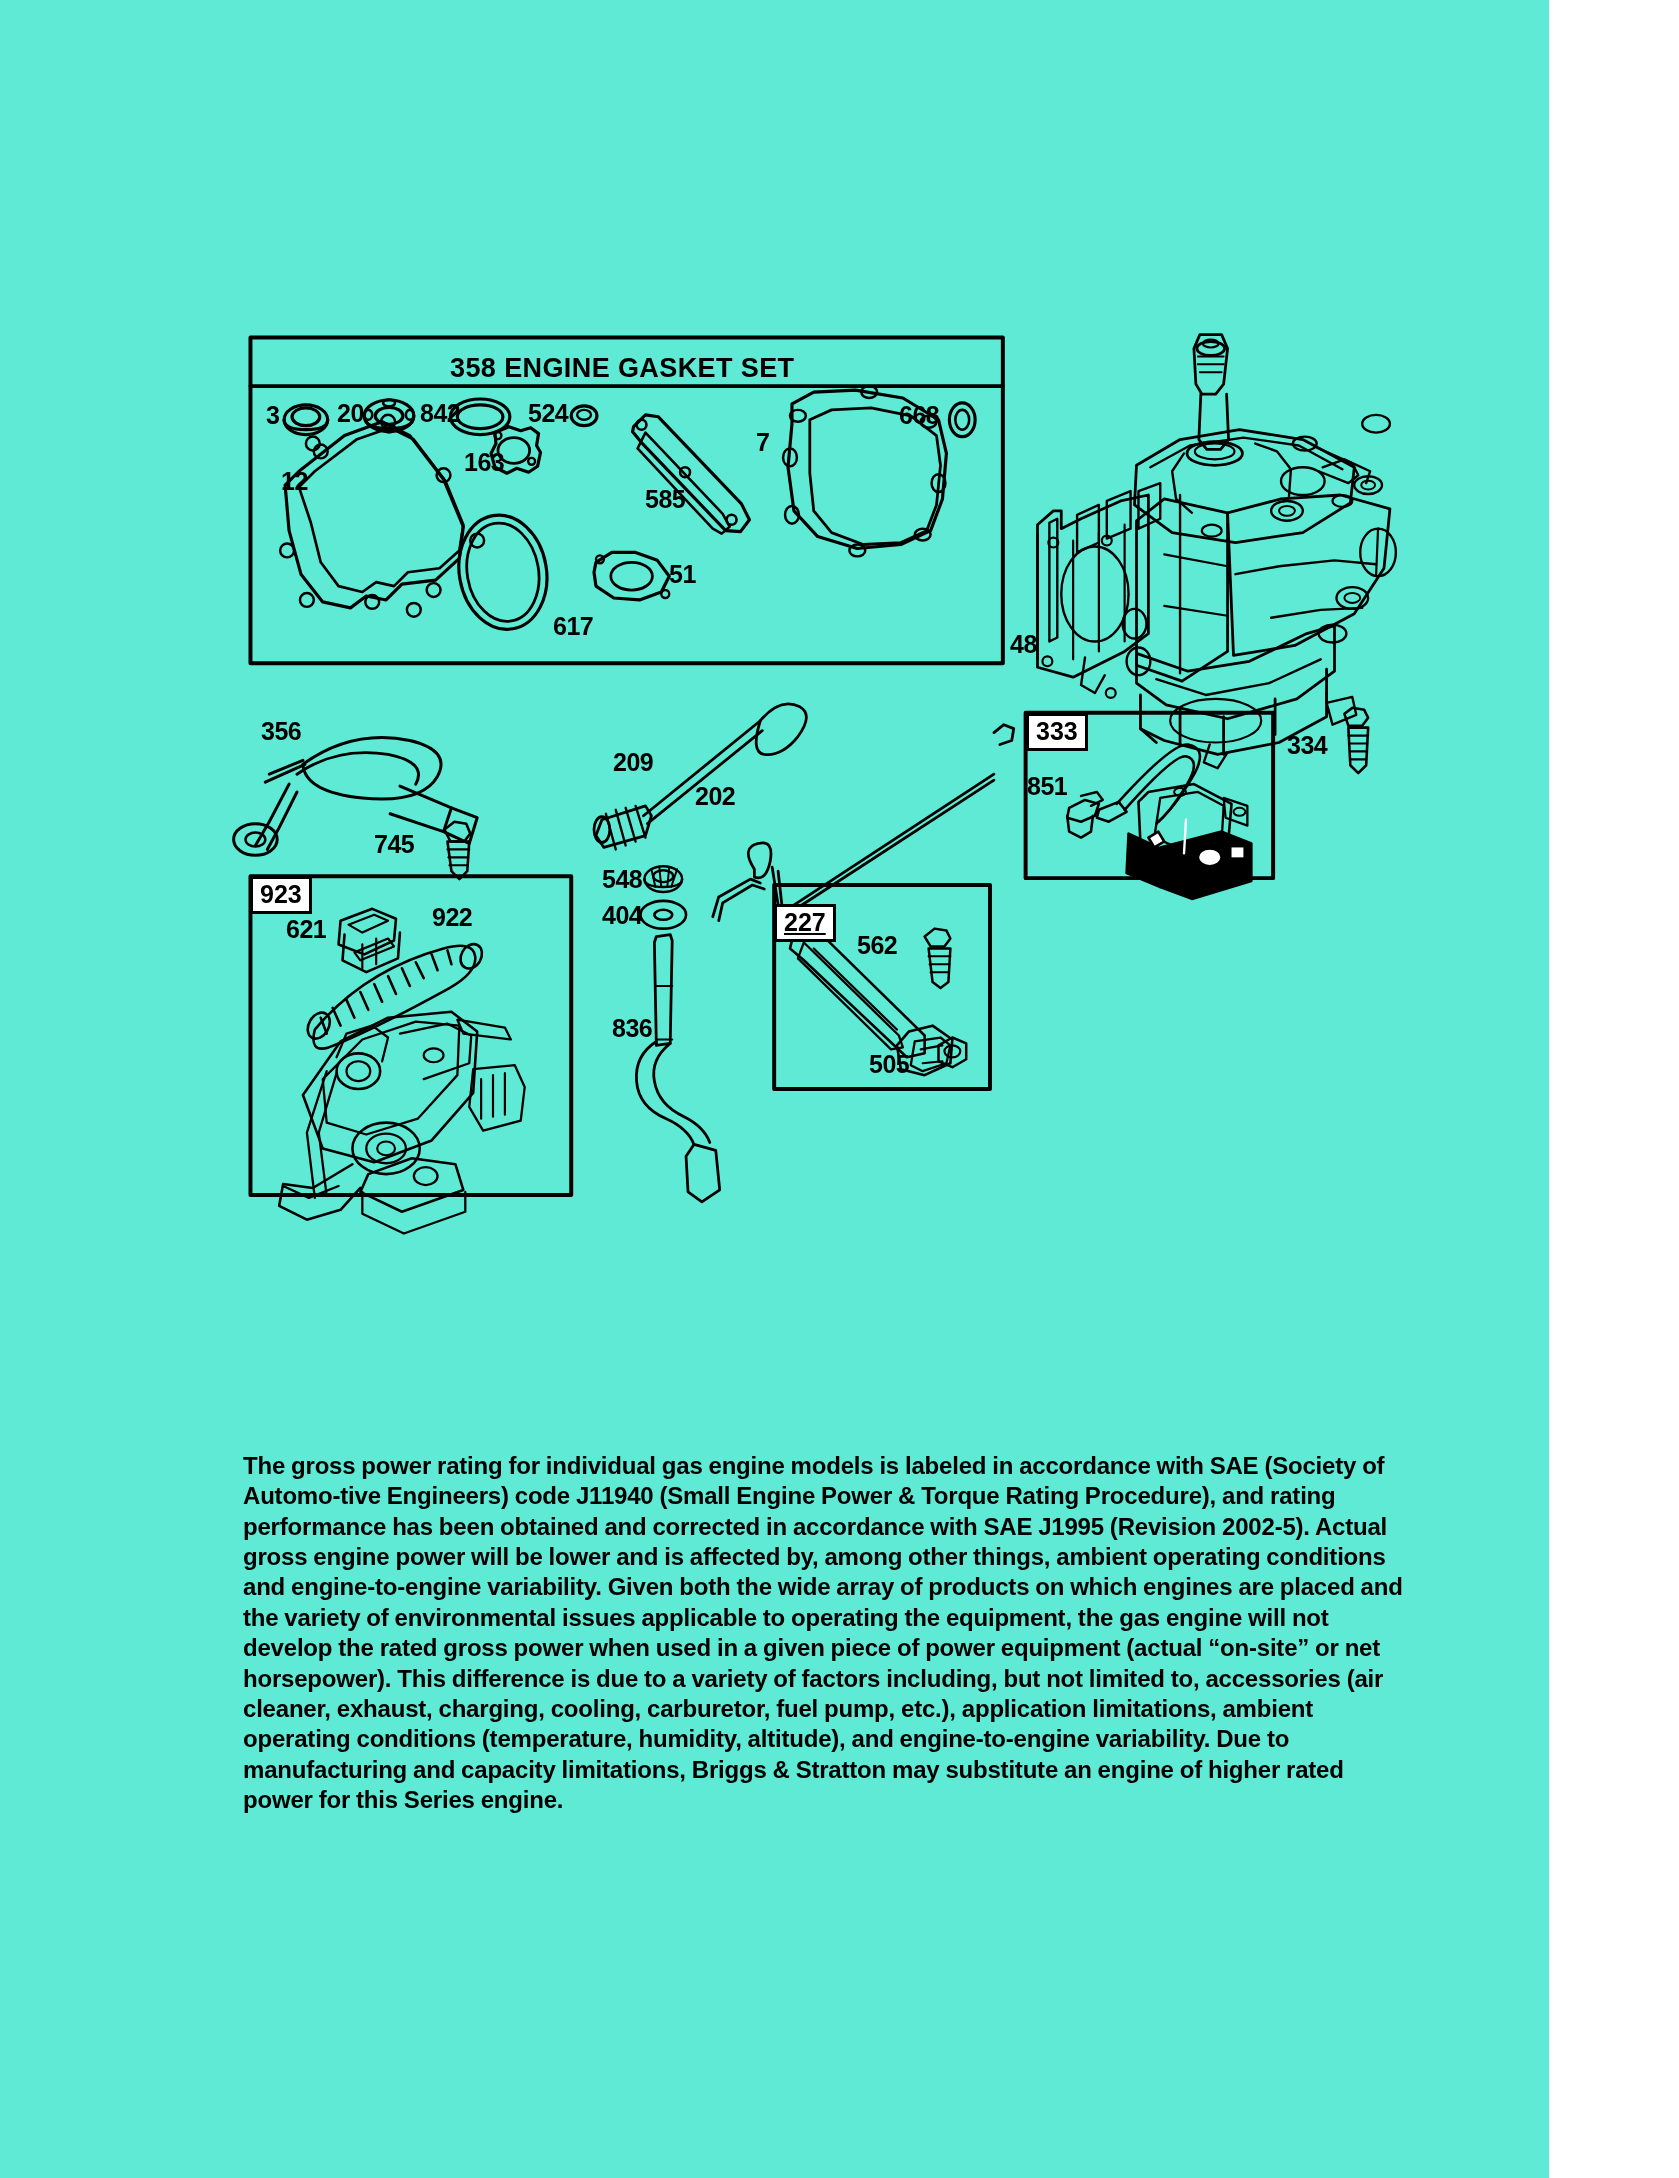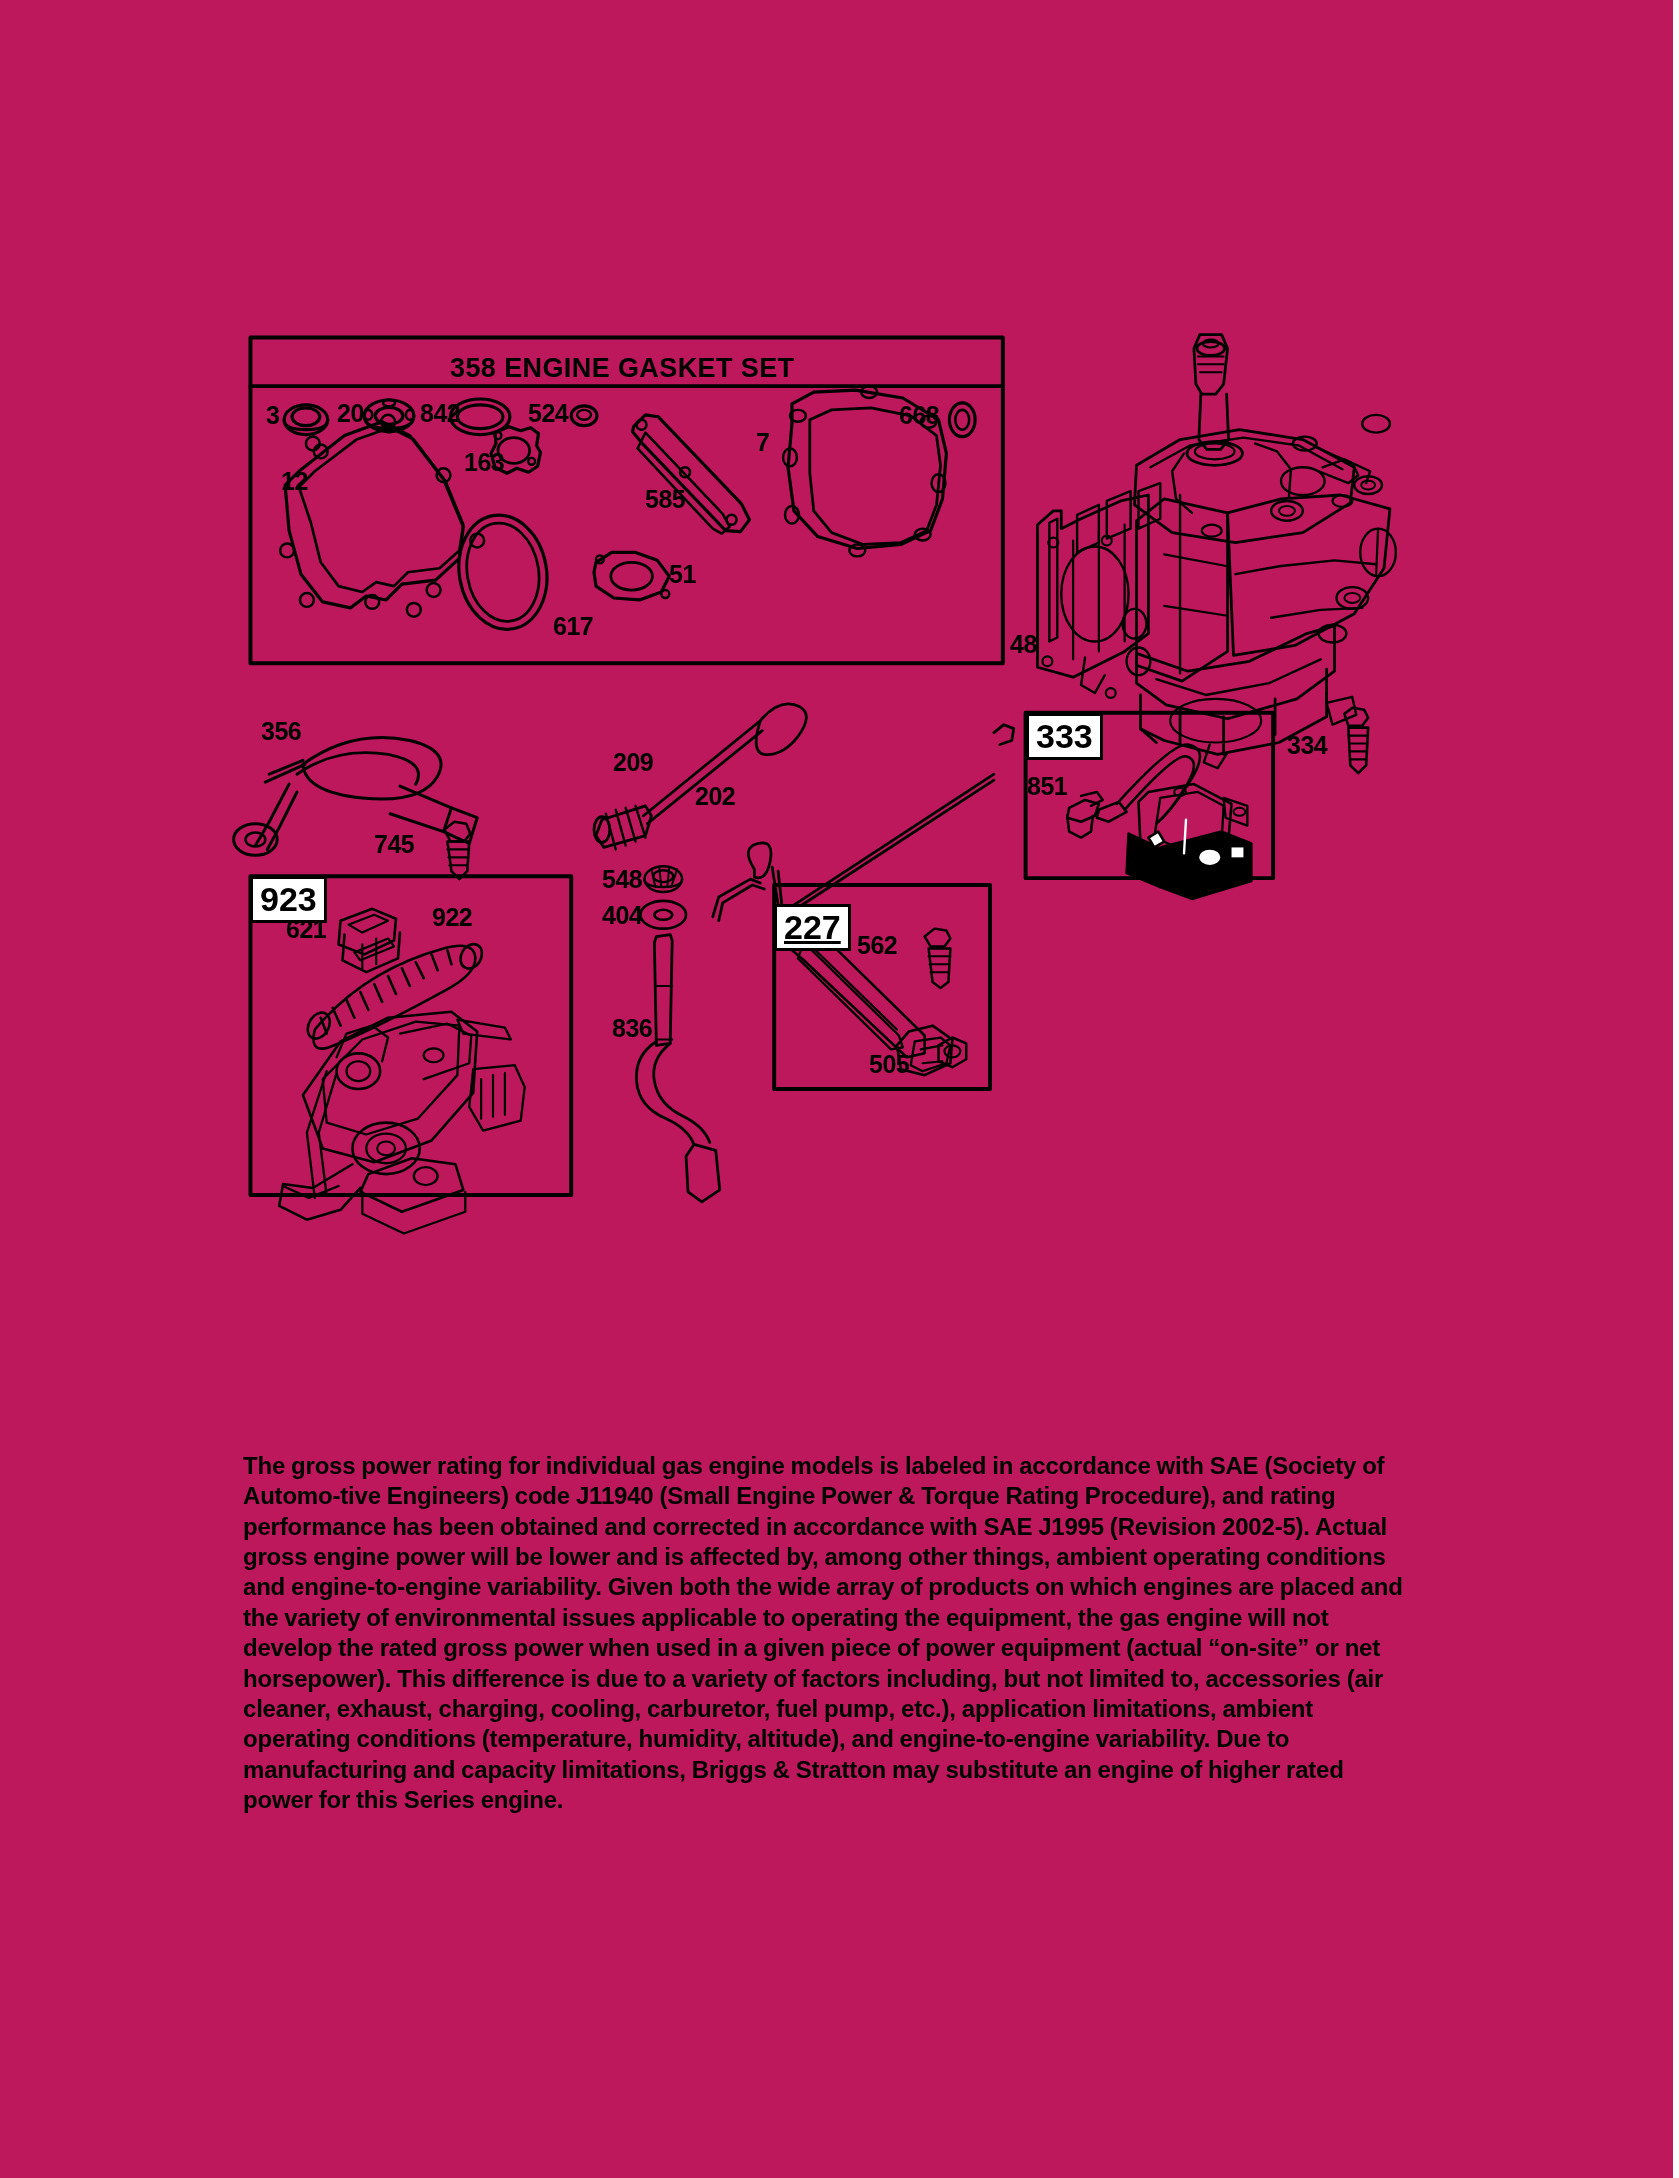--- a/index.html
+++ b/index.html
@@ -12,23 +12,23 @@
     height: 2178px;
     position: relative;
     font-family: "Liberation Sans", sans-serif;
     color: #000000;
     overflow: hidden;
   }
 
   #page {
     position: absolute;
     left: 0; top: 0;
-    width: 1673px;
+    width: 1549px;
     height: 2178px;
-    background: #be185d;
+    background: #5eead4;
   }
 
   
   #diagram {
     position: absolute;
     left: 0; top: 0;
     width: 1679px;
     height: 1386px;
   }
   #diagram svg { display: block; }
@@ -44,21 +44,21 @@
     color: #000;
     white-space: nowrap;
     -webkit-font-smoothing: none;
   }
 
   
   .boxlabel {
     position: absolute;
     font-family: "Liberation Sans", sans-serif;
     font-weight: bold;
-    font-size: 34px;
+    font-size: 25px;
     line-height: 1;
     color: #000;
     border: 3px solid #000;
     background: #fff;
     padding: 3px 7px 4px 7px;
     white-space: nowrap;
   }
 
   
   .gasket-title {

